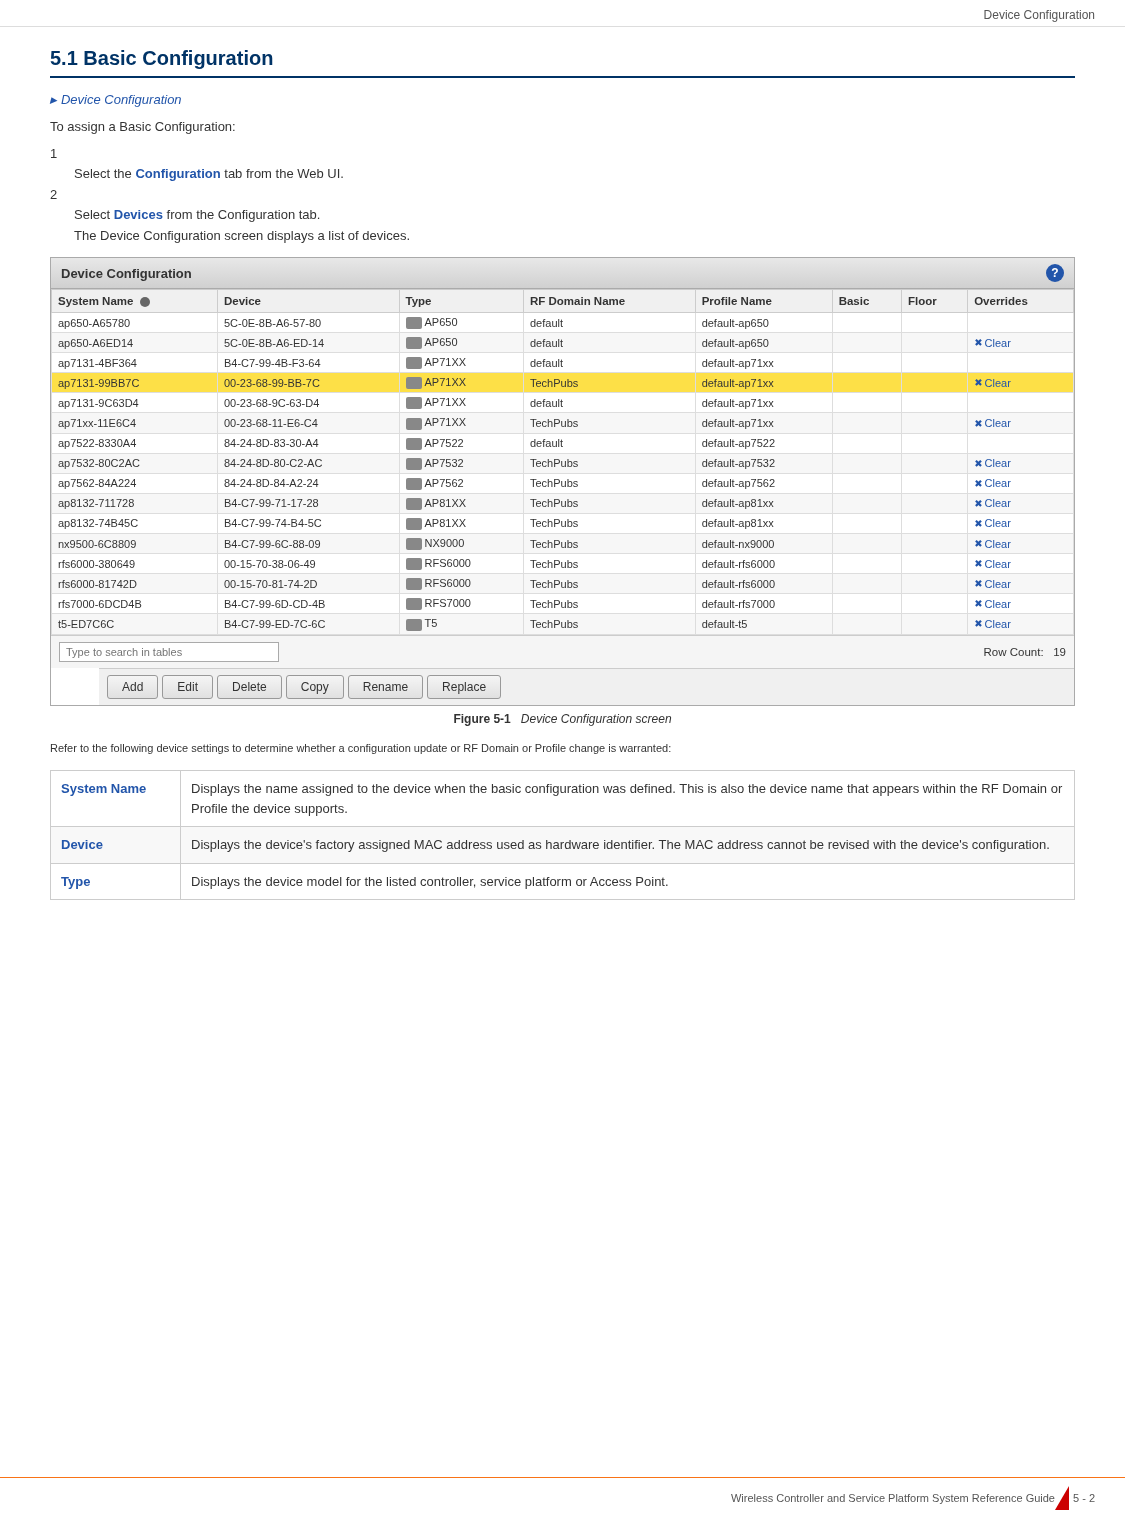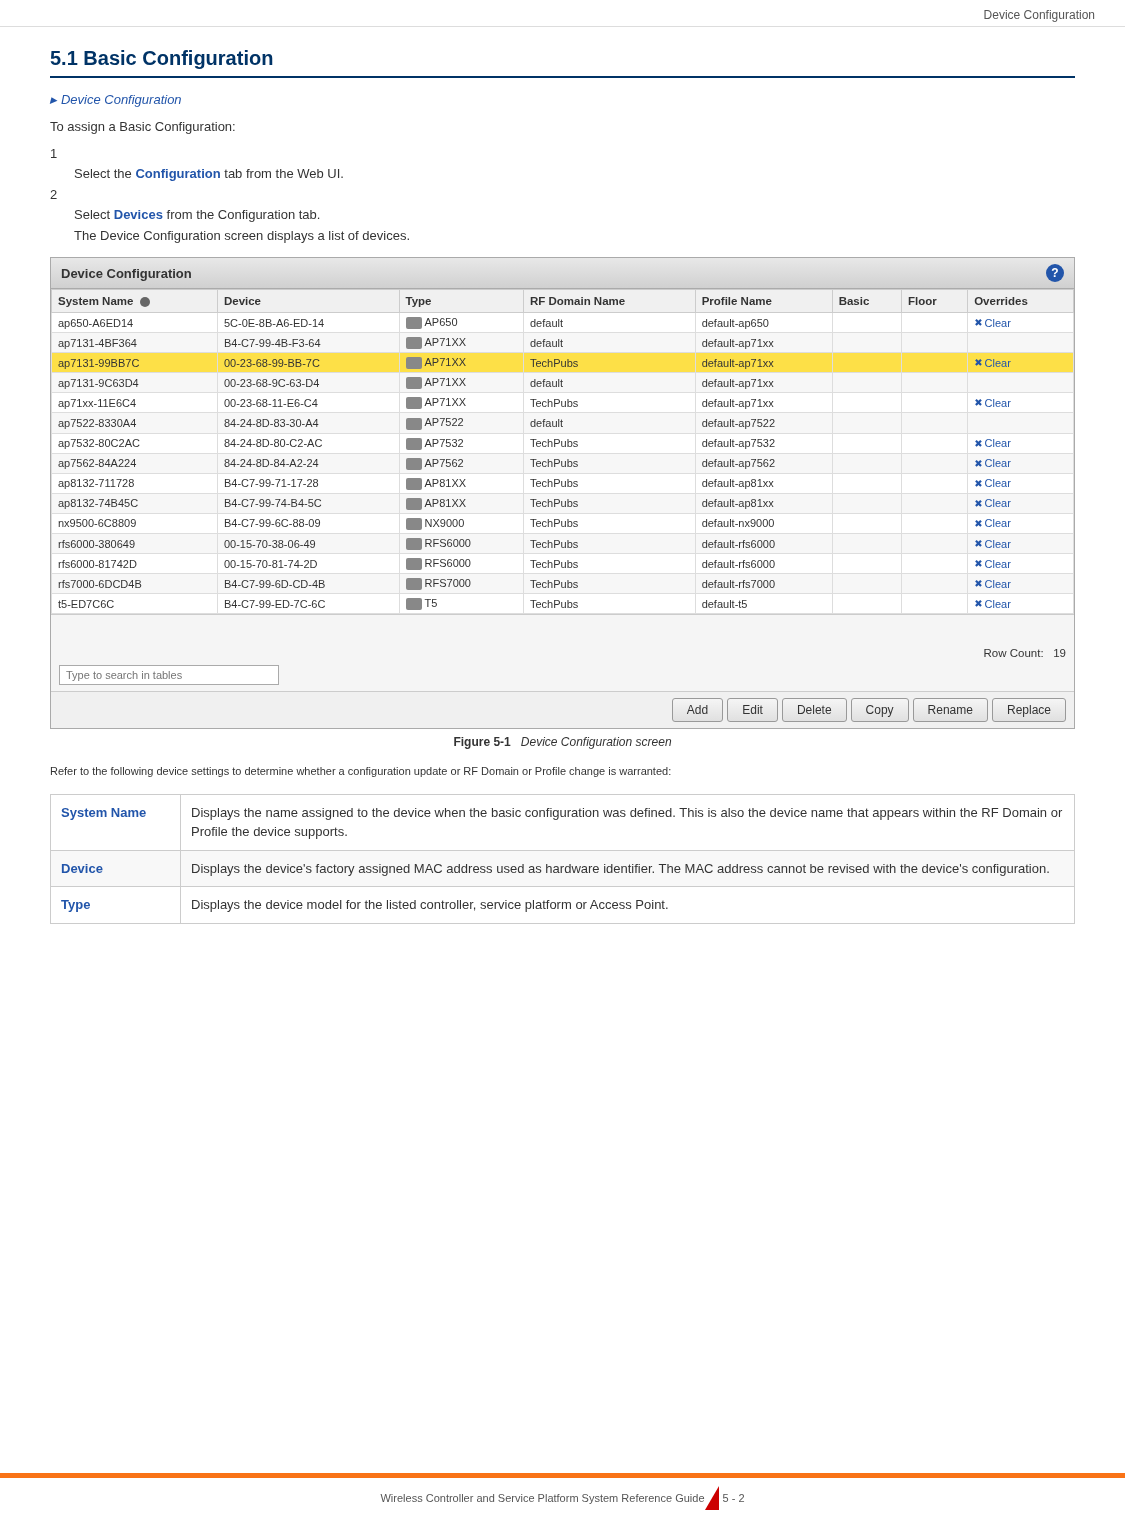--- a/index.html
+++ b/index.html
@@ -156,35 +156,35 @@
       background: #f5f5f5;
       border-top: 1px solid #ccc;
     }
 
     .search-input {
       border: 1px solid #aaa;
       padding: 3px 6px;
       font-size: 11px;
       width: 220px;
       color: #999;
-      margin-top: 44px;
     }
 
     .row-count {
       font-size: 11.5px;
       color: #333;
     }
 
     .action-buttons {
       display: flex;
       gap: 4px;
-      justify-content: flex-end;
+      justify-content: flex-start;
       padding: 6px 8px;
       background: #f0f0f0;
       border-top: 1px solid #ccc;
+      margin-left: 48px;
     }
 
     .action-btn {
       padding: 4px 14px;
       font-size: 12px;
       border: 1px solid #999;
       background: linear-gradient(to bottom, #f5f5f5, #e0e0e0);
       cursor: pointer;
       border-radius: 3px;
       color: #333;
@@ -229,24 +229,24 @@
     .settings-table tr:nth-child(even) td { background: #f8f8f8; }
     .settings-table tr:nth-child(odd) td { background: #fff; }
 
     
     .page-footer {
       position: absolute;
       bottom: 0;
       left: 0;
       right: 0;
       display: flex;
-      justify-content: center;
+      justify-content: flex-end;
       align-items: center;
       padding: 8px 30px;
-      border-top: 5px solid #f97316;
+      border-top: 1px solid #f97316;
       font-size: 11px;
       color: #555;
     }
 
     .footer-logo {
       display: flex;
       align-items: center;
       gap: 4px;
     }
 
@@ -312,20 +312,32 @@
           <th><strong>Device</strong></th>
           <th><strong>Type</strong></th>
           <th>RF Domain Name</th>
           <th>Profile Name</th>
           <th>Basic</th>
           <th>Floor</th>
           <th>Overrides</th>
         </tr>
       </thead>
       <tbody id="device-table-body">
+      <tr>
+      <td>ap650-A65780</td>
+      <td>5C-0E-8B-A6-57-80</td>
+      <td><span style="display:inline-block;width:16px;height:12px;background:#888;border-radius:2px;vertical-align:middle;margin-right:3px;"></span>AP650</td>
+      <td>default</td>
+      <td>default-ap650</td>
+      <td></td>
+      <td></td>
+      <td>
+        
+      </td>
+    </tr>
           <tr>
       <td>ap650-A6ED14</td>
       <td>5C-0E-8B-A6-ED-14</td>
       <td><span style="display:inline-block;width:16px;height:12px;background:#888;border-radius:2px;vertical-align:middle;margin-right:3px;"></span>AP650</td>
       <td>default</td>
       <td>default-ap650</td>
       <td></td>
       <td></td>
       <td>
         <span class="clear-link">Clear</span>

